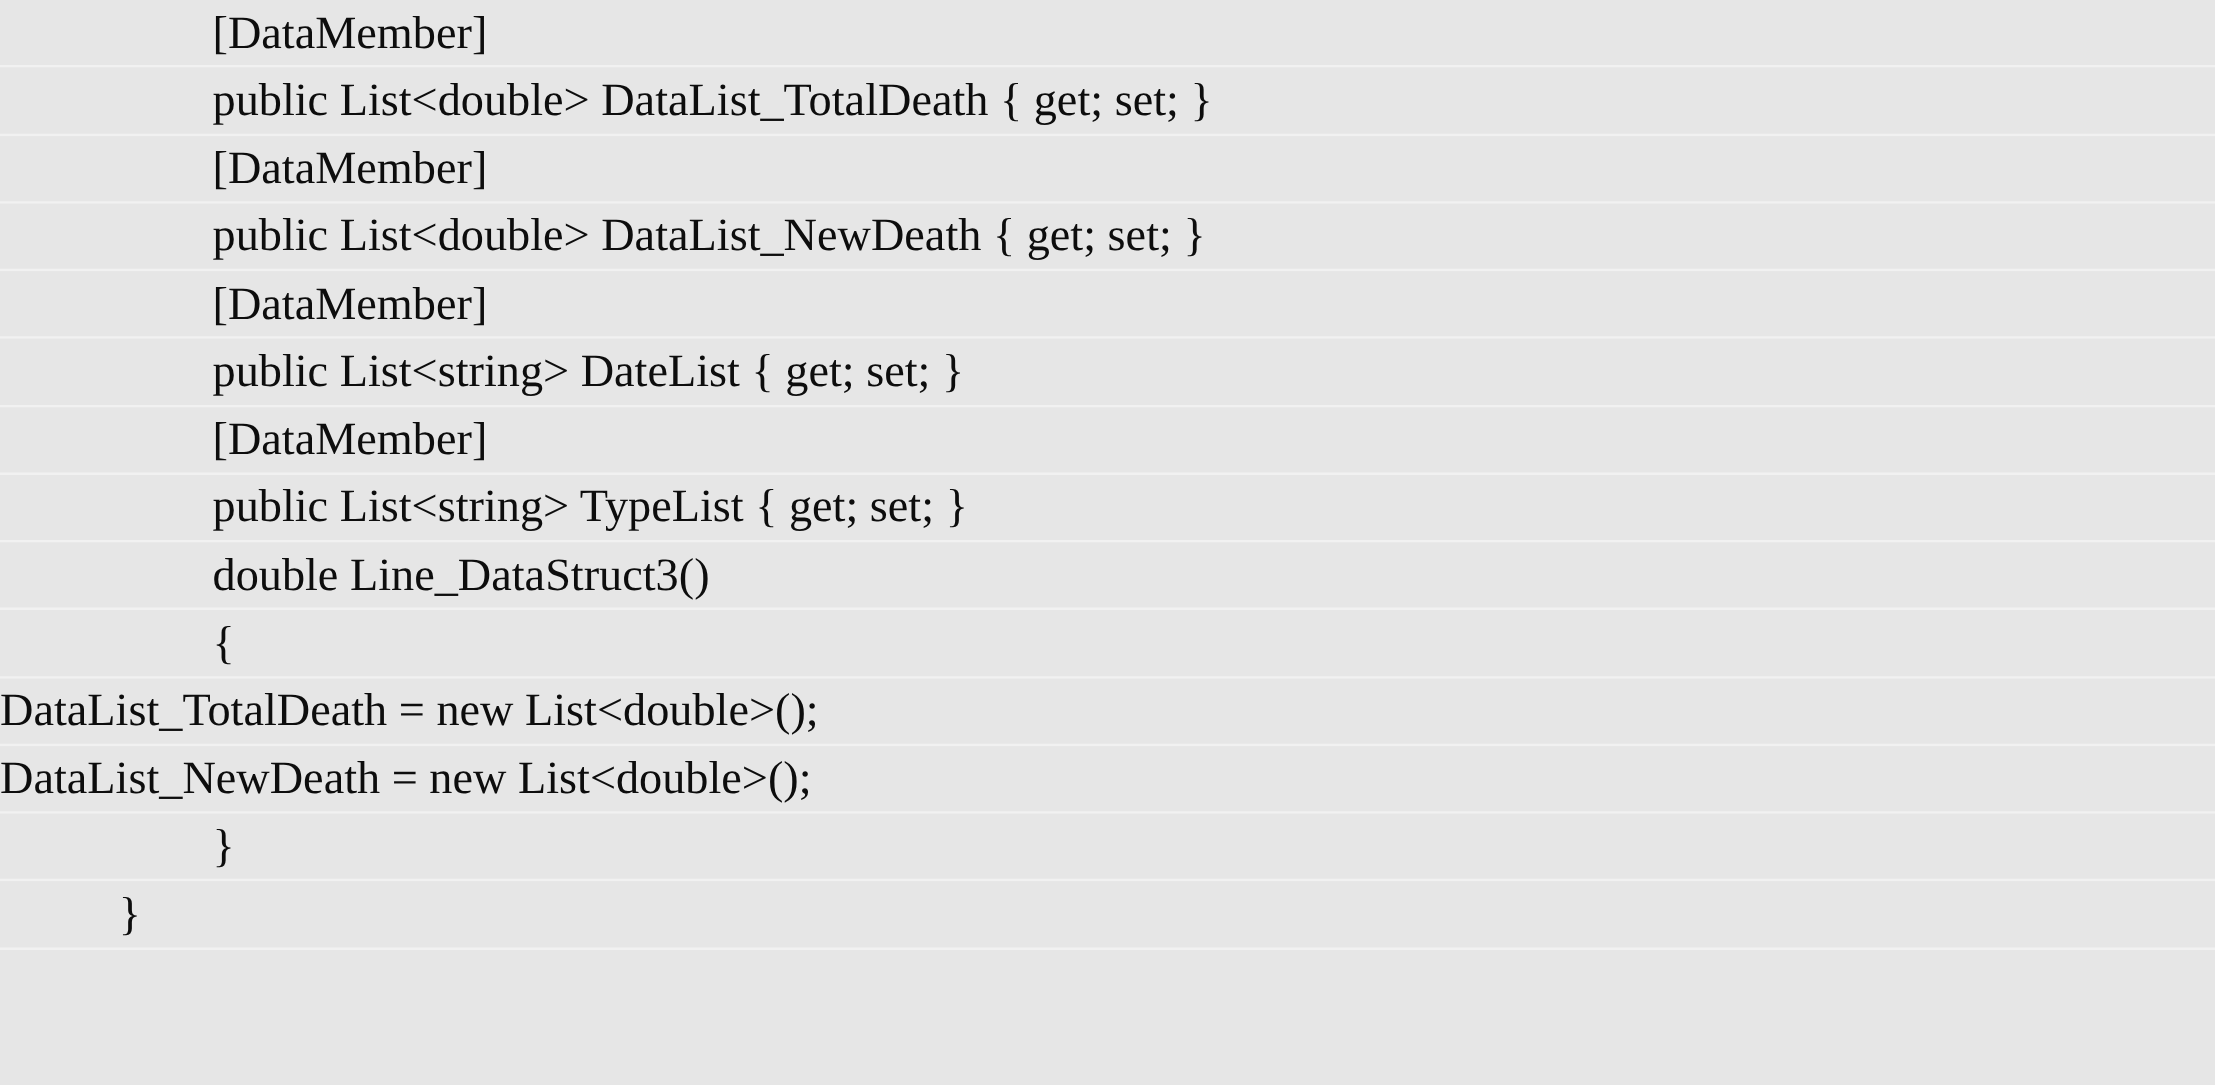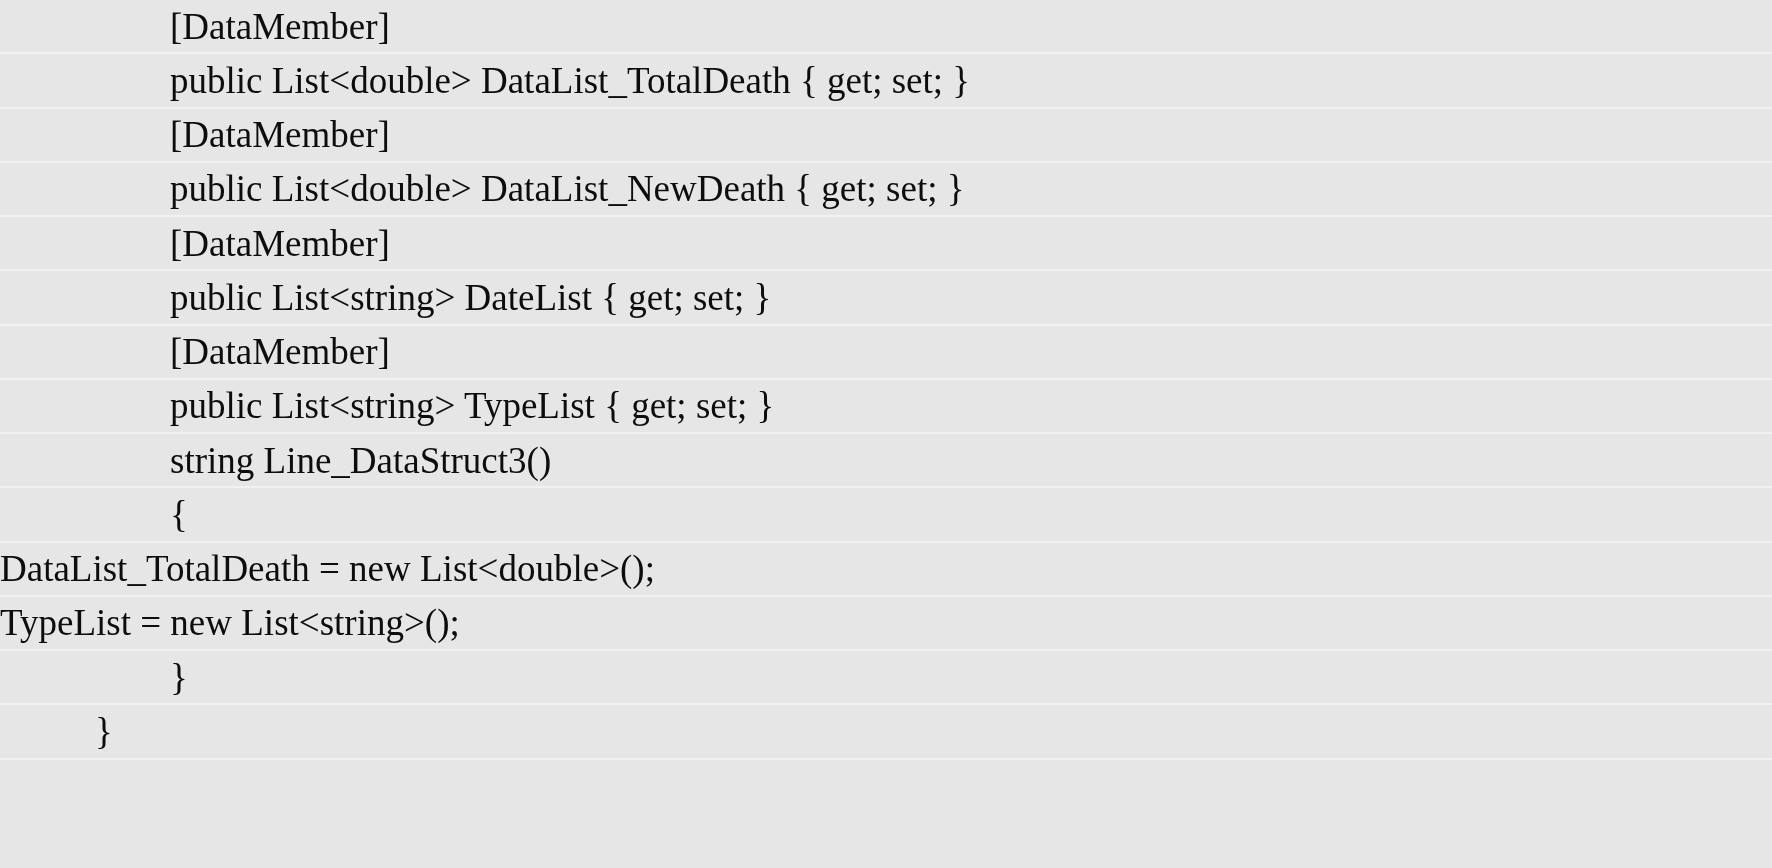--- a/index.html
+++ b/index.html
@@ -71,36 +71,36 @@
 
   <div class="code-row">
     <span class="code-text indent-1">[DataMember]</span>
   </div>
 
   <div class="code-row">
     <span class="code-text indent-1">public List&lt;string&gt; TypeList { get; set; }</span>
   </div>
 
   <div class="code-row">
-    <span class="code-text indent-1">string Line_DataStruct3()</span>
+    <span class="code-text indent-1">double Line_DataStruct3()</span>
   </div>
 
   <div class="code-row">
     <span class="code-text indent-1">{</span>
   </div>
 
   <div class="code-row">
     <span class="code-text indent-2">DataList_TotalDeath = new List&lt;double&gt;();</span>
   </div>
 
+  <div class="code-row">
+    <span class="code-text indent-2">DataList_NewDeath = new List&lt;double&gt;();</span>
+  </div>
 
 
-  <div class="code-row">
-    <span class="code-text indent-2">TypeList = new List&lt;string&gt;();</span>
-  </div>
 
   <div class="code-row">
     <span class="code-text indent-1">}</span>
   </div>
 
   <div class="code-row">
     <span class="code-text indent-0">}</span>
   </div>
 </main>
 

